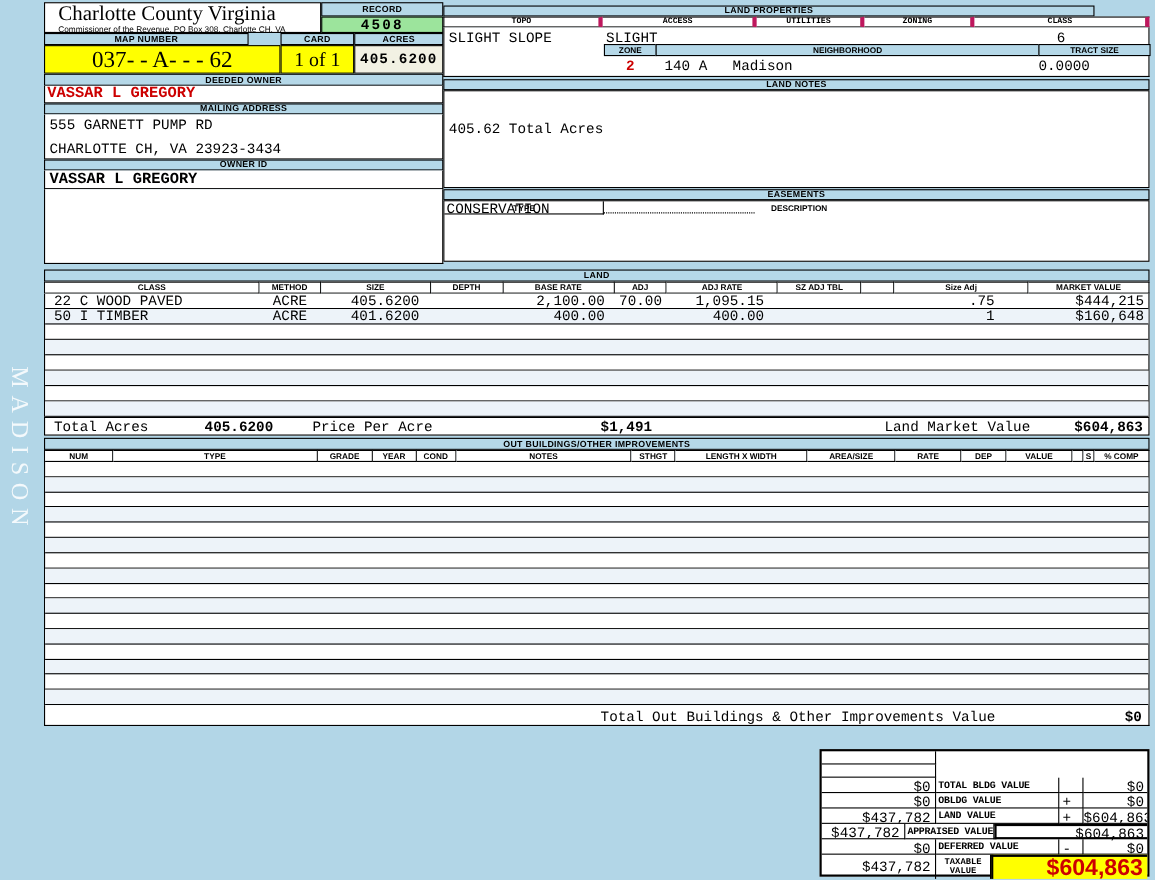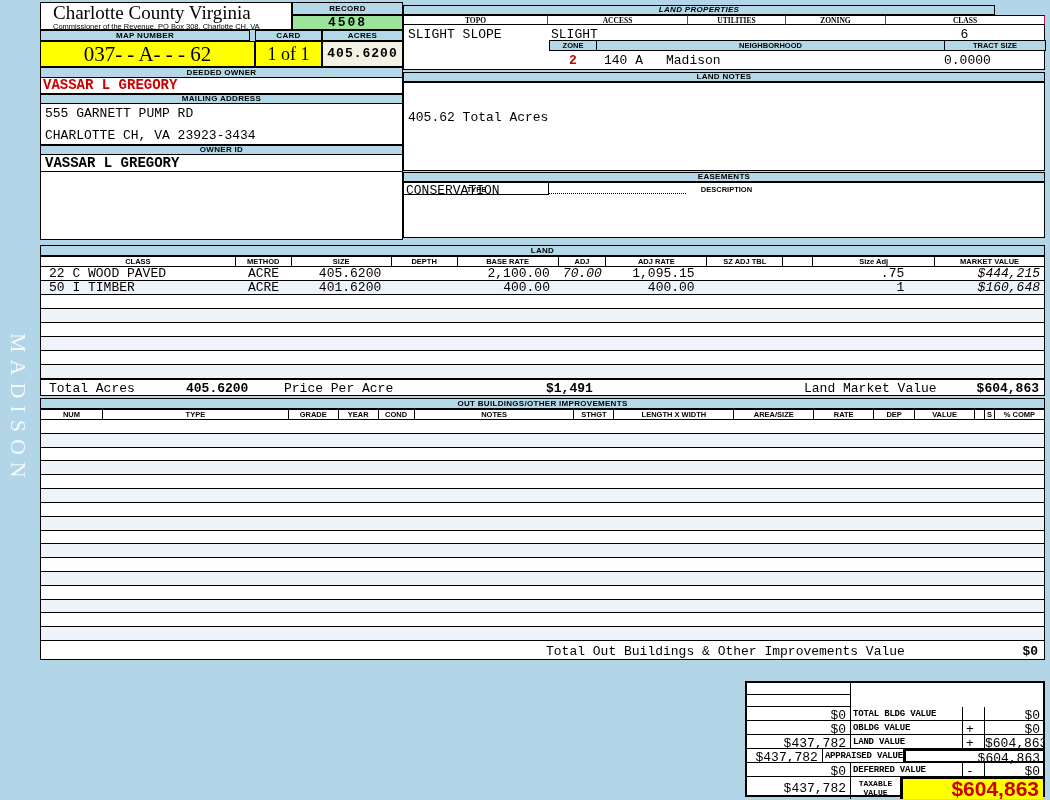--- a/index.html
+++ b/index.html
@@ -32,21 +32,21 @@
     color: rgba(255,255,255,.85);
   }
 
   
   #title-box { left:40px; top:2px; width:252px; height:28px; padding-left:12px; }
   #title-box .t1 { font-size:19px; line-height:19px; }
   #title-box .t2 { font-family:"Liberation Sans",sans-serif; font-size:7.5px; white-space:nowrap; }
   #record-head { left:292px; top:2px; width:111px; height:13px; }
   #record-val  { left:292px; top:15px; width:111px; height:15px; border:1px solid #000; background:#9ce49c;
                  font-weight:bold; font-size:13px; text-align:center; line-height:13px; letter-spacing:2px; }
-  #map-head   { left:40px;  top:30px; width:210px; height:11px; }
+  #map-head   { left:40px;  top:30px; width:186px; height:11px; }
   #card-head  { left:255px; top:30px; width:67px;  height:11px; }
   #acres-head { left:322px; top:30px; width:81px;  height:11px; }
   #map-val  { left:40px;  top:41px; width:215px; height:26px; border:1px solid #000; background:#ffff00;
               font-family:"Liberation Serif",serif; font-size:21px; text-align:center; line-height:24px; }
   #card-val { left:255px; top:41px; width:67px; height:26px; border:1px solid #000; background:#ffff00;
               font-family:"Liberation Serif",serif; font-size:18px; text-align:center; line-height:24px; }
   #acres-val{ left:322px; top:41px; width:81px; height:26px; border:1px solid #000; background:#f2f1e3;
               font-weight:bold; font-size:13px; text-align:center; line-height:24px; letter-spacing:1px; }
   #deeded-head { left:40px; top:67px; width:363px; height:11px; }
   #deeded-val  { left:40px; top:78px; width:363px; height:16px; border:1px solid #000; border-top:none;
@@ -54,24 +54,24 @@
   #mail-head { left:40px; top:94px; width:363px; height:10px; }
   #mail-box  { left:40px; top:104px; width:363px; height:41px; border-left:1px solid #000; border-right:1px solid #000; border-bottom:1px solid #000; background:#fff; }
   #mail-box .l1 { position:absolute; left:4px; top:2px; font-size:13px; }
   #mail-box .l2 { position:absolute; left:4px; bottom:1px; font-size:13px; }
   #ownerid-head { left:40px; top:145px; width:363px; height:10px; }
   #ownerid-val  { left:40px; top:155px; width:363px; height:17px; border-left:1px solid #000; border-right:1px solid #000; border-bottom:1px solid #000;
                   background:#fff; font-weight:bold; font-size:14px; line-height:16px; padding-left:4px; }
   #left-filler { left:40px; top:172px; width:363px; height:68px; border-left:1px solid #000; border-right:1px solid #000; border-bottom:1px solid #000; background:#fff; }
 
   
-  #lp-head { left:403px; top:5px; width:592px; height:10px;font-style:italic; }
+  #lp-head { left:403px; top:5px; width:592px; height:10px; }
   #lp-cols { left:403px; top:15px; width:642px; height:10px; display:flex; }
-  #lp-cols > div { border-right:1px solid #be185d; border-top:1px solid #000; border-bottom:1px solid #000; background:#fff;
-                   font-family:Liberation Serif, serif; font-size:7.5px; font-weight:bold;
+  #lp-cols > div { border-right:4px solid #be185d; border-top:1px solid #000; border-bottom:1px solid #000; background:#fff;
+                   font-family:Liberation Mono, monospace; font-size:7.5px; font-weight:bold;
                    display:flex; align-items:center; justify-content:center; }
   #lp-cols > div:first-child { border-left:1px solid #000; }
   #lp-valbox { left:403px; top:25px; width:642px; height:45px; border:1px solid #000; border-top:none; background:#fff; }
   #lp-topo   { position:absolute; left:4px;  top:2px; font-size:13px; }
   #lp-access { position:absolute; left:147px; top:2px; font-size:13px; }
   #lp-class  { position:absolute; left:483px; top:2px; width:155px; text-align:center; font-size:13px; }
   .zhead { position:absolute; top:15px; height:11px; border:1px solid #000; background:#b5d8e8;
            font-family:"Liberation Sans",sans-serif; font-size:7.5px; font-weight:bold;
            display:flex; align-items:center; justify-content:center; }
   #zone-head  { left:145px; width:48px; }
@@ -107,21 +107,21 @@
                      display:flex; align-items:center; justify-content:center; overflow:hidden; }
   .lc0{width:195px}.lc1{width:56px}.lc2{width:100px}.lc3{width:66px}.lc4{width:101px}
   .lc5{width:48px}.lc6{width:101px}.lc7{width:76px}.lc8{width:30px}.lc9{width:122px}.lc10{width:110px}
   #land-rows { left:40px; top:267px; width:1005px; height:112px; border-left:1px solid #000; border-right:1px solid #000; background:#fff; }
   .trow { display:flex; height:14px; border-bottom:1px solid #000; font-size:13px; line-height:13px; }
   .trow.alt { background:#edf3f9; }
   .trow > div { overflow:hidden; white-space:nowrap; }
   .la-l  { text-align:left;  padding-left:8px; }
   .la-c  { text-align:center; }
   .la-r8 { text-align:right; padding-right:8px; }
-  .la-r4 { text-align:right; padding-right:4px;font-style:italic; }
+  .la-r4 { text-align:right; padding-right:4px; }
   .la-r10{ text-align:right; padding-right:10px; }
   .la-r12{ text-align:right; padding-right:12px; }
   .la-r30{ text-align:right; padding-right:30px; }
   #land-total { left:40px; top:379px; width:1005px; height:17px; border:1px solid #000; background:#fff; font-size:13px; }
   #land-total span { position:absolute; top:2px; line-height:13px; }
   #lt-acres-label { left:8px; }
   #lt-acres-val { left:145px; font-weight:bold; }
   #lt-ppa-label { left:243px; }
   #lt-ppa-val { left:505px; font-weight:bold; }
   #lt-lmv-label { left:763px; }

